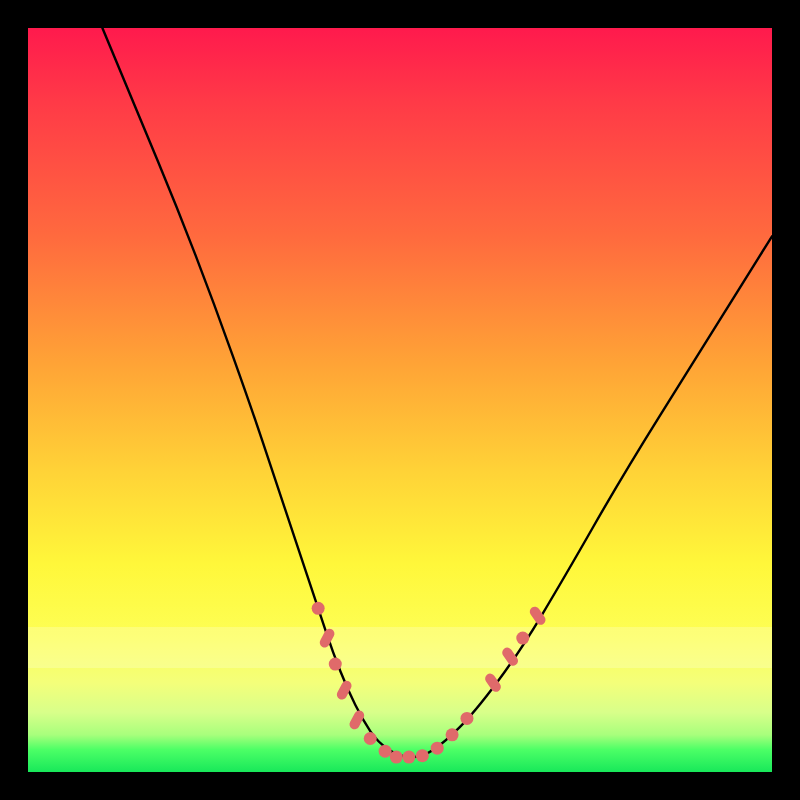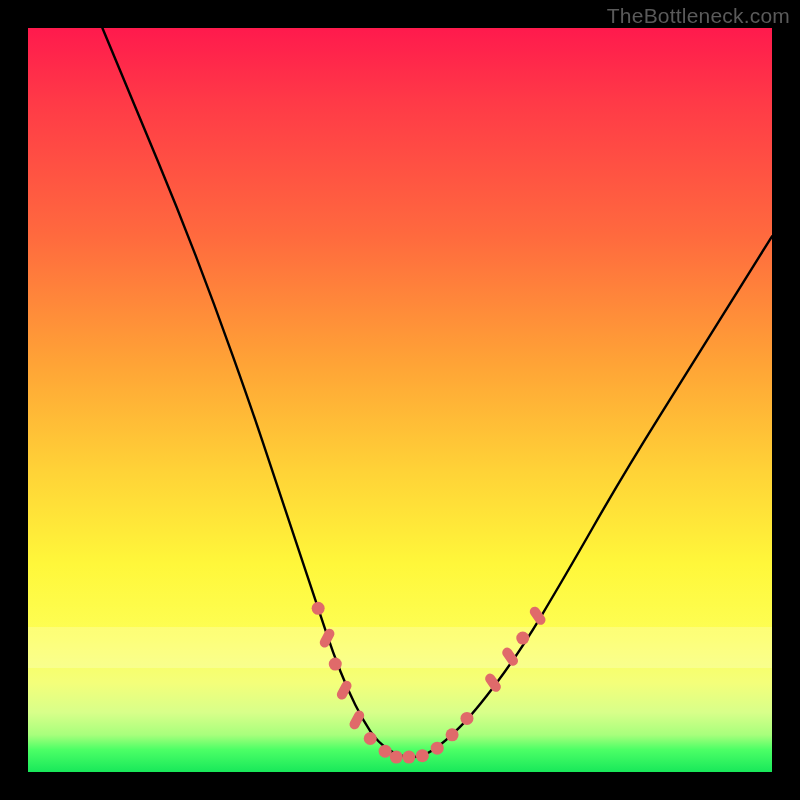--- a/index.html
+++ b/index.html
@@ -93,14 +93,13 @@
           <circle cx="424.08" cy="706.8" r="6.5" fill="#e06a6a"></circle>
           <circle cx="438.96" cy="690.432" r="6.5" fill="#e06a6a"></circle>
           <rect x="455" y="649.72" width="20" height="10" rx="5" transform="rotate(55 465 654.72)" fill="#e06a6a"></rect>
           <rect x="472.112" y="623.6800000000001" width="20" height="10" rx="5" transform="rotate(55 482.112 628.6800000000001)" fill="#e06a6a"></rect>
           <circle cx="494.76000000000005" cy="610.08" r="6.5" fill="#e06a6a"></circle>
           <rect x="499.64000000000004" y="582.76" width="20" height="10" rx="5" transform="rotate(55 509.64000000000004 587.76)" fill="#e06a6a"></rect>
         </g>
     </svg>
   </div>
 
-  <div class="watermark">TheBottleneck.com</div>
 </div>
 
 </body></html>

